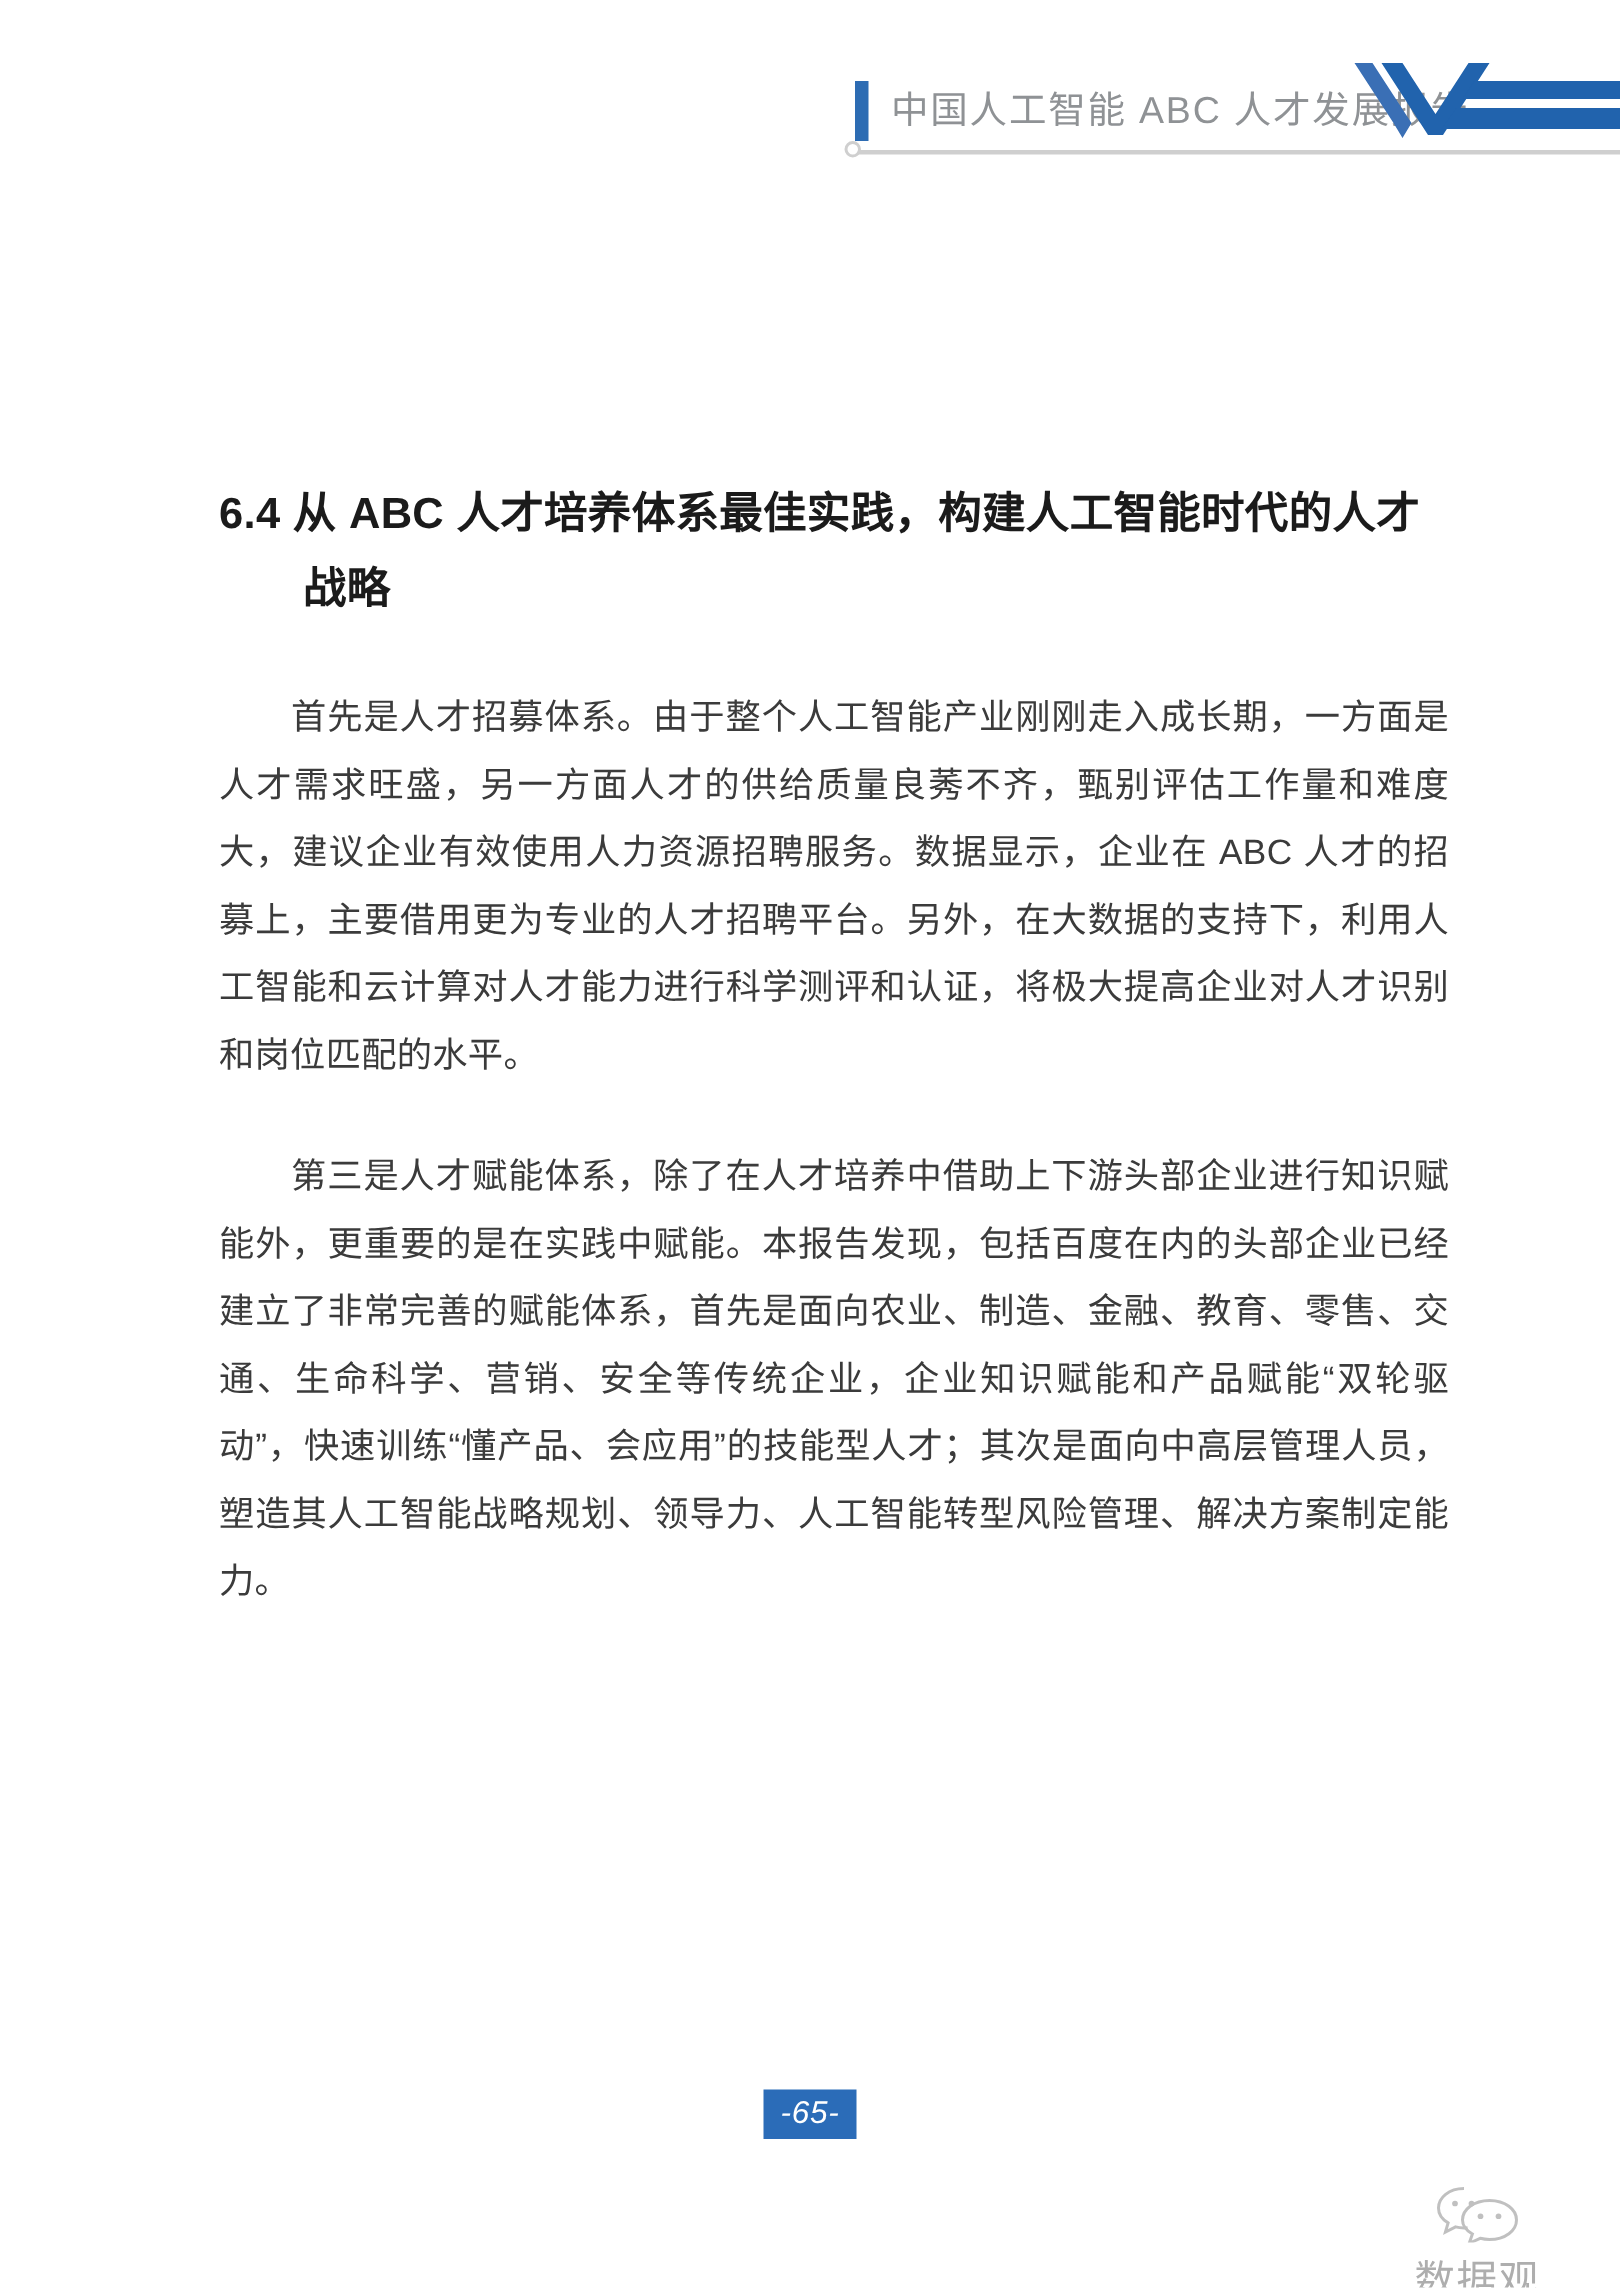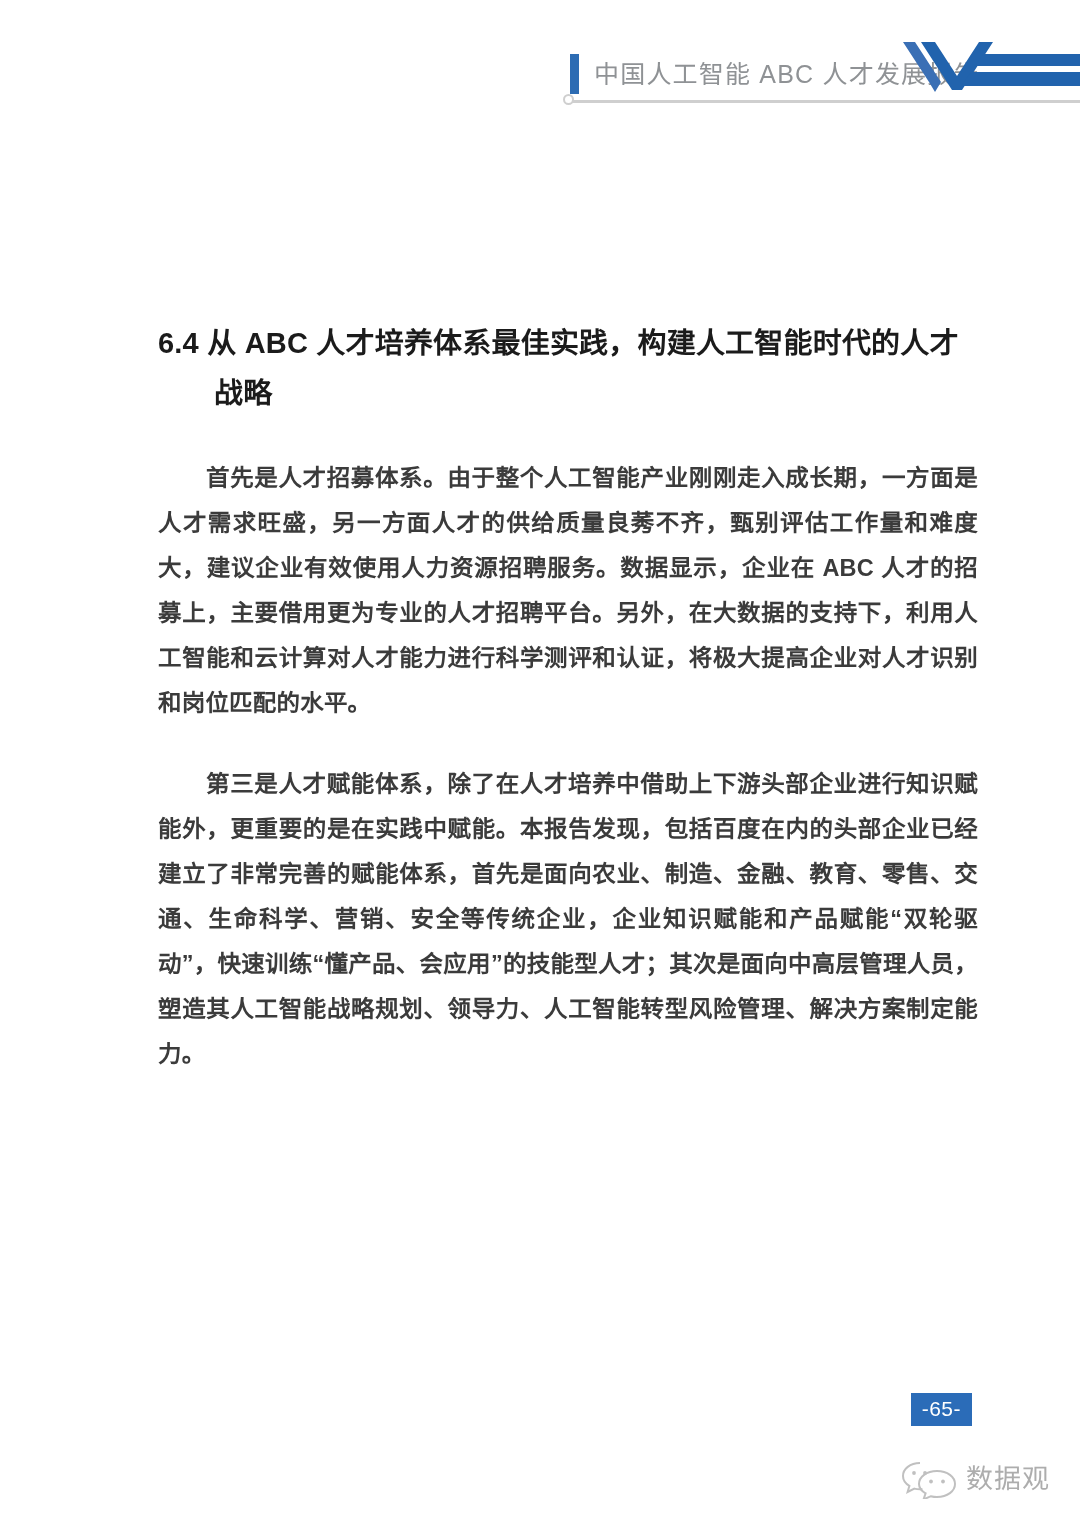--- a/index.html
+++ b/index.html
@@ -82,21 +82,20 @@
     height: 62px;
   }
   .header-logo svg { display: block; }
 
   
   .content {
     position: absolute;
     left: 146px;
     top: 318px;
     width: 820px;
-    margin-left: 12px;
   }
 
   .section-heading {
     font-size: 29px;
     line-height: 50px;
     font-weight: 700;
     color: #1b1b1b;
     letter-spacing: 0.2px;
     margin: 0 0 38px 0;
     padding-left: 56px;
@@ -105,31 +104,32 @@
 
   .para {
     font-size: 23.5px;
     line-height: 45px;
     color: #3b3b3b;
     margin: 0 0 36px 0;
     text-indent: 48px;
     text-align: justify;
     text-justify: inter-ideograph;
     letter-spacing: 0.2px;
-    font-weight: 700;
+    font-weight: 400;
   }
   .para:last-child { margin-bottom: 0; }
 
   
   .page-number {
     position: absolute;
     left: 0;
     top: 1393px;
-    width: 972px;
-    text-align: right;
+    width: 1080px;
+    text-align: center;
+    font-style: italic;
   }
   .page-number .badge {
     display: inline-block;
     background: #2b6cb8;
     color: #ffffff;
     font-size: 21px;
     line-height: 30px;
     padding: 1px 11px 2px 11px;
     letter-spacing: 0.5px;
   }
@@ -137,20 +137,21 @@
   .watermark {
     position: absolute;
     left: 900px;
     top: 1455px;
     width: 170px;
     height: 48px;
     display: flex;
     align-items: center;
     gap: 8px;
     opacity: 0.62;
+    flex-direction: column;
   }
   .watermark-icon { width: 58px; height: 40px; flex: 0 0 auto; }
   .watermark-icon svg { display: block; }
   .watermark-text {
     font-size: 27px;
     line-height: 34px;
     color: #7c7c7c;
     letter-spacing: 1px;
     white-space: nowrap;
   }

